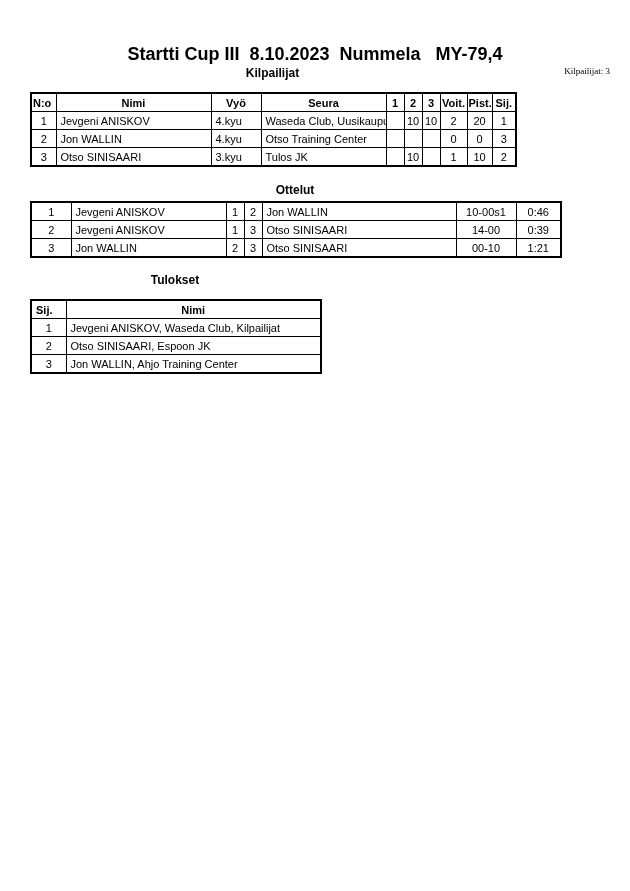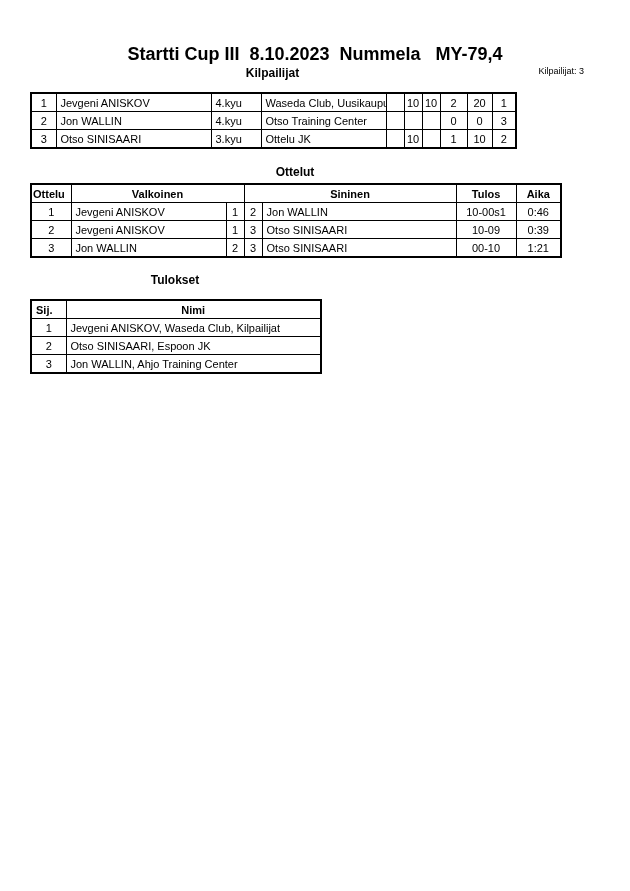--- a/index.html
+++ b/index.html
@@ -28,23 +28,24 @@
     font-size: 12px;
     line-height: 14px;
     text-align: center;
   }
   .label-kilpailijat { width: 485px; margin: 2px 0 12px 30px; }
   .label-ottelut    { width: 530px; margin: 16px 0 0 30px; }
   .label-tulokset   { width: 290px; margin: 15px 0 12px 30px; }
   .competitor-count {
     position: absolute;
     top: 66px;
-    right: 46px;
+    right: 20px;
     font-size: 9px;
     line-height: 11px;
+    font-family: Liberation Serif, serif;
   }
   table {
     border-collapse: collapse;
     table-layout: fixed;
     border: 2px solid #000000;
     margin-left: 30px;
   }
   .t-kilpailijat { margin-top: 9px;  width: 485px; }
   .t-ottelut     { margin-top: 4px;  width: 530px; }
   .t-tulokset    { margin-top: 4px;  width: 290px; }
@@ -78,20 +79,32 @@
       <col style="width:50px">
       <col style="width:125px">
     <col style="width:18px">
       <col style="width:18px">
       <col style="width:18px">
     <col style="width:27px">
       <col style="width:25px">
       <col style="width:24px">
   </colgroup>
   <tbody>
+      <tr>
+    <th class="al tight">N:o</th>
+    <th class="ac">Nimi</th>
+    <th class="ac">Vyö</th>
+    <th class="ac">Seura</th>
+    <th class="ac tight">1</th>
+    <th class="ac tight">2</th>
+    <th class="ac tight">3</th>
+    <th class="ac tight">Voit.</th>
+    <th class="ac tight">Pist.</th>
+    <th class="ac tight">Sij.</th>
+  </tr>
   <tr>
     <td class="ac">1</td>
     <td class="al">Jevgeni ANISKOV</td>
     <td class="al">4.kyu</td>
     <td class="al">Waseda Club, Uusikaupunki</td>
     <td class="ac tight"></td>
     <td class="ac tight">10</td>
     <td class="ac tight">10</td>
     <td class="ac tight">2</td>
     <td class="ac tight">20</td>
@@ -106,21 +119,21 @@
     <td class="ac tight"></td>
     <td class="ac tight"></td>
     <td class="ac tight">0</td>
     <td class="ac tight">0</td>
     <td class="ac tight">3</td>
   </tr>
   <tr>
     <td class="ac">3</td>
     <td class="al">Otso SINISAARI</td>
     <td class="al">3.kyu</td>
-    <td class="al">Ottelu JK</td>
+    <td class="al">Tulos JK</td>
     <td class="ac tight"></td>
     <td class="ac tight">10</td>
     <td class="ac tight"></td>
     <td class="ac tight">1</td>
     <td class="ac tight">10</td>
     <td class="ac tight">2</td>
   </tr>
 </tbody>
   </table>
 
@@ -130,43 +143,36 @@
   <colgroup>
     <col style="width:40px">
       <col style="width:155px">
       <col style="width:18px">
       <col style="width:18px">
     <col style="width:194px">
       <col style="width:60px">
       <col style="width:45px">
   </colgroup>
   <tbody>
-      <tr>
-    <th class="al tight">Ottelu</th>
-    <th class="ac" colspan="2">Valkoinen</th>
-    <th class="ac" colspan="2">Sininen</th>
-    <th class="ac">Tulos</th>
-    <th class="ac">Aika</th>
-  </tr>
   <tr>
     <td class="ac">1</td>
     <td class="al">Jevgeni ANISKOV</td>
     <td class="ac tight">1</td>
     <td class="ac tight">2</td>
     <td class="al">Jon WALLIN</td>
     <td class="ac">10-00s1</td>
     <td class="ac">0:46</td>
   </tr>
   <tr>
     <td class="ac">2</td>
     <td class="al">Jevgeni ANISKOV</td>
     <td class="ac tight">1</td>
     <td class="ac tight">3</td>
     <td class="al">Otso SINISAARI</td>
-    <td class="ac">10-09</td>
+    <td class="ac">14-00</td>
     <td class="ac">0:39</td>
   </tr>
   <tr>
     <td class="ac">3</td>
     <td class="al">Jon WALLIN</td>
     <td class="ac tight">2</td>
     <td class="ac tight">3</td>
     <td class="al">Otso SINISAARI</td>
     <td class="ac">00-10</td>
     <td class="ac">1:21</td>

